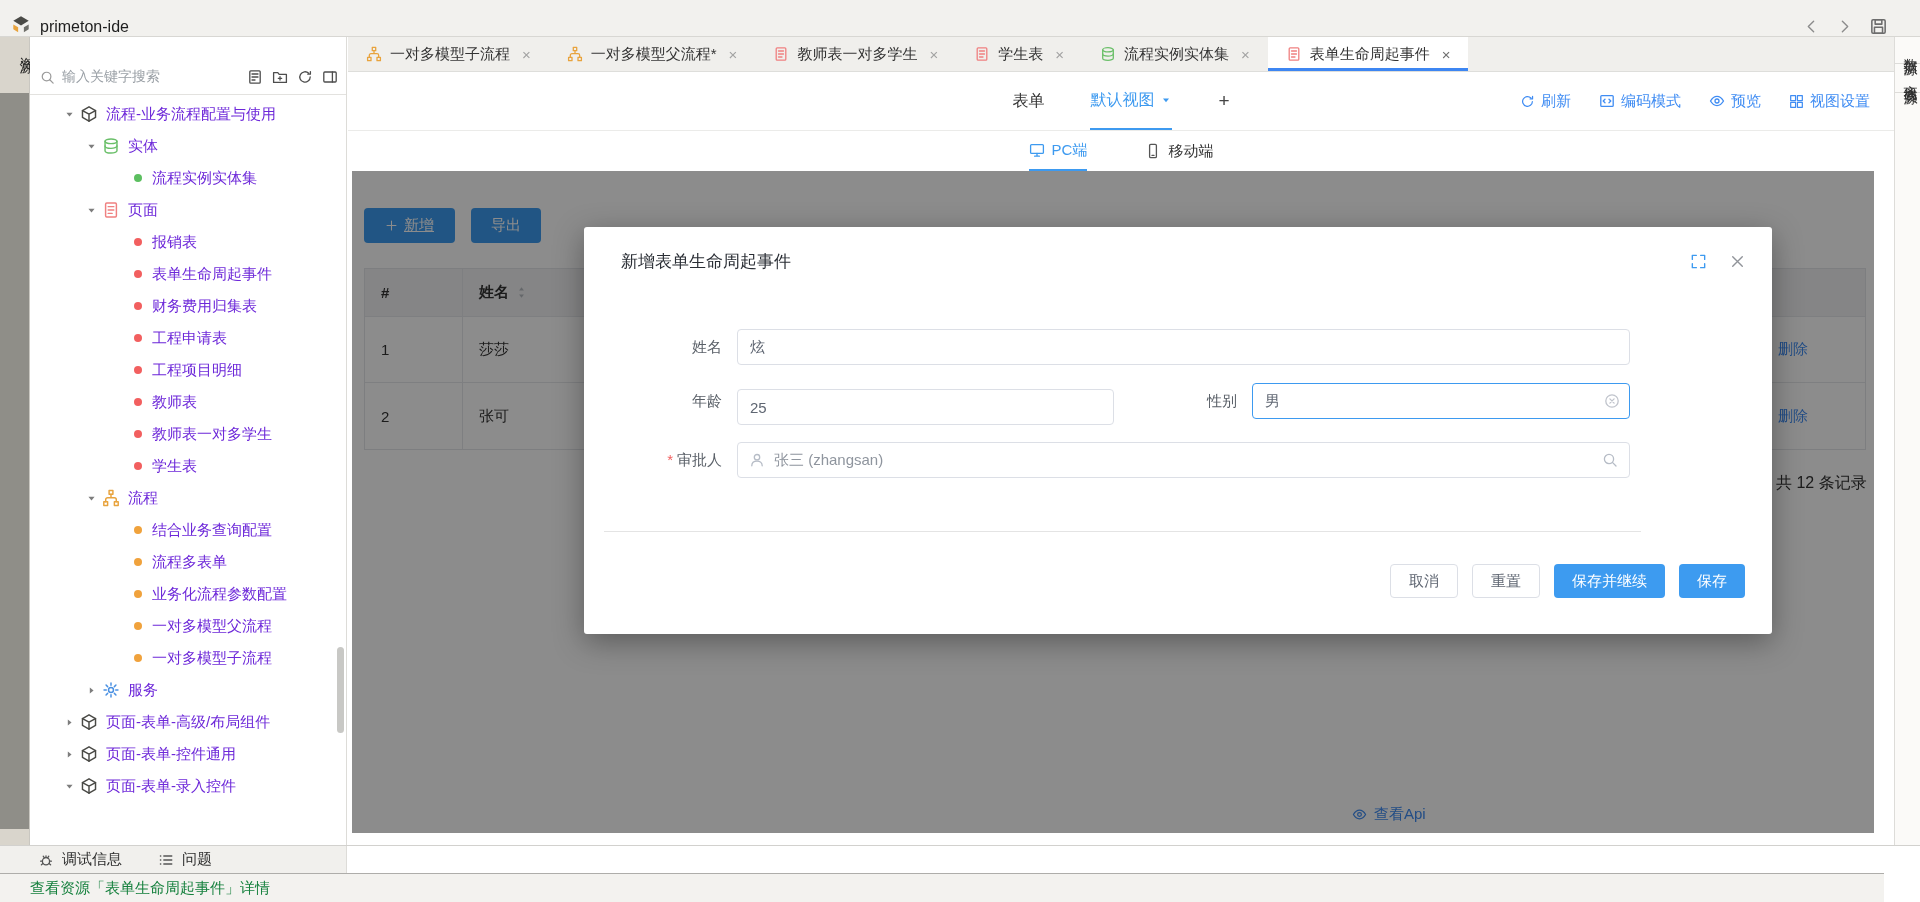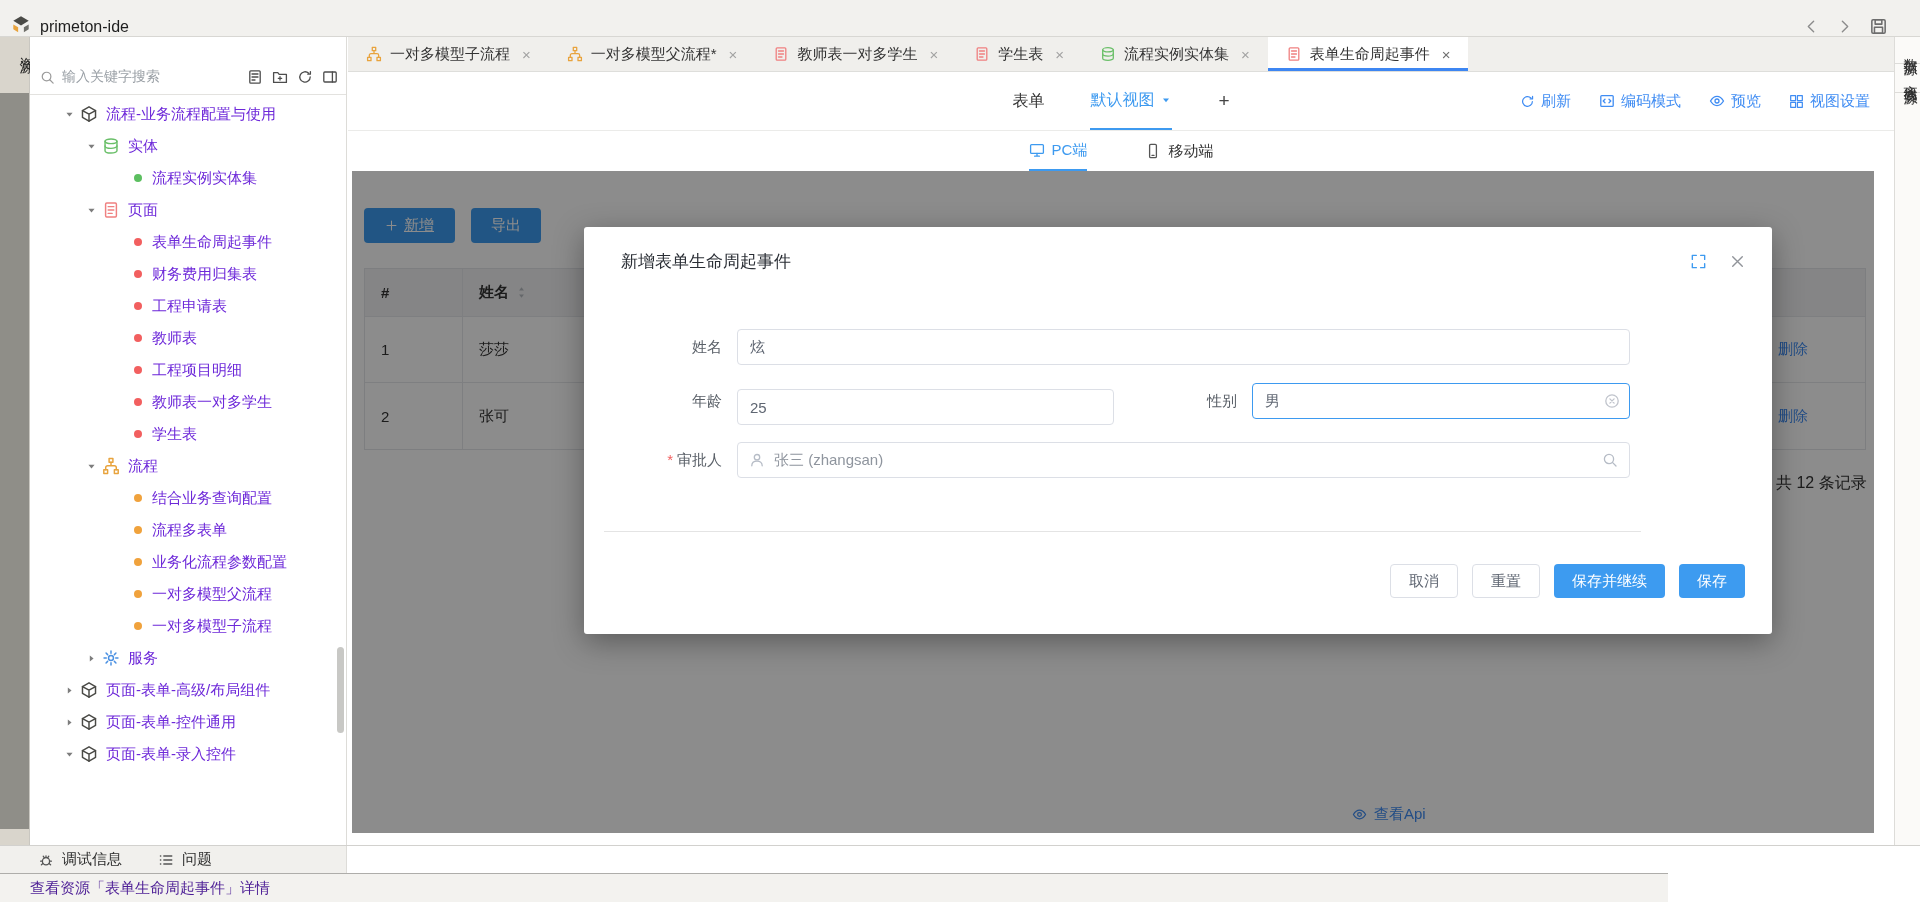--- a/index.html
+++ b/index.html
@@ -32,22 +32,22 @@
   .dot { width:8px; height:8px; border-radius:50%; margin-right:10px; flex:none; }
   .dot-green{ background:#5cbf60; } .dot-red{ background:#f25f5f; } .dot-orange{ background:#f0a23c; }
   .c-cube{ color:#4a4a46; } .c-db{ color:#6abf69; } .c-doc{ color:#ef8080; } .c-flow{ color:#e8a33d; } .c-gear{ color:#4a90e2; }
   .sb-thumb { position:absolute; right:2px; top:610px; width:7px; height:86px; border-radius:4px; background:#c8c8c5; }
 
   
   .bottom-strip { position:absolute; left:0; top:845px; width:1920px; height:28px; background:#fff; border-top:1px solid #d2d1ce;padding-left:36px; }
   .debug-zone { position:absolute; left:0; top:0; width:347px; height:100%; background:#f1f0ed; border-right:1px solid #dddcd8;
     display:flex; align-items:center; gap:36px; padding-left:38px; font-size:15px; color:#2e2e2e; }
   .bz-item { display:flex; align-items:center; gap:8px; color:#2e2e2e; }
-  .statusbar { position:absolute; left:0; top:873px; width:1668px; height:29px; background:#f3f2ef;
-    border-top:1px solid #aeadaa; display:flex; align-items:center; padding-left:30px; font-size:15px; color:#4c1d95; }
+  .statusbar { position:absolute; left:0; top:873px; width:1884px; height:29px; background:#f3f2ef;
+    border-top:1px solid #aeadaa; display:flex; align-items:center; padding-left:30px; font-size:15px; color:#15803d; }
 
   
   .main { position:absolute; left:348px; top:37px; width:1546px; height:808px; background:#fff; }
   .doc-tabs { height:35px; background:#f0efec; border-bottom:1px solid #dededb; display:flex; align-items:stretch; }
   .doc-tab { display:flex; align-items:center; gap:8px; padding:0 18px; font-size:15px; color:#333; }
   .doc-tab .tab-close { color:#a2a2a2; margin-left:4px; }
   .doc-tab.active { background:#fff; box-shadow: inset 0 -3px 0 #3d86f2; }
   .view-bar { height:59px; border-bottom:1px solid #ebebe9; display:flex; align-items:stretch; justify-content:center; gap:46px; position:relative; }
   .vb-item { display:flex; align-items:center; gap:6px; font-size:16px; color:#333;text-align:center; }
   .vb-item.active { color:#3d9af0; border-bottom:2px solid #3d9af0; }
@@ -302,37 +302,41 @@
       <svg class="ic caret" width="11" height="11" viewBox="0 0 16 16">
           <use href="#i-caret-down"></use>
         </svg>
       <svg class="ic t-icon c-doc" width="18" height="18" viewBox="0 0 16 16">
           <use href="#i-doc"></use>
         </svg>
       <span>页面</span>
     </div>
     <div class="tree-row lvl2">
         <span class="dot dot-red"></span>
+        <span>报销表</span>
+      </div>
+    <div class="tree-row lvl2">
+        <span class="dot dot-red"></span>
         <span>表单生命周起事件</span>
       </div>
     <div class="tree-row lvl2">
         <span class="dot dot-red"></span>
         <span>财务费用归集表</span>
       </div>
     <div class="tree-row lvl2">
         <span class="dot dot-red"></span>
         <span>工程申请表</span>
       </div>
     <div class="tree-row lvl2">
         <span class="dot dot-red"></span>
+        <span>工程项目明细</span>
+      </div>
+    <div class="tree-row lvl2">
+        <span class="dot dot-red"></span>
         <span>教师表</span>
-      </div>
-    <div class="tree-row lvl2">
-        <span class="dot dot-red"></span>
-        <span>工程项目明细</span>
       </div>
     <div class="tree-row lvl2">
         <span class="dot dot-red"></span>
         <span>教师表一对多学生</span>
       </div>
     <div class="tree-row lvl2">
         <span class="dot dot-red"></span>
         <span>学生表</span>
       </div>
     <div class="tree-row lvl1">

